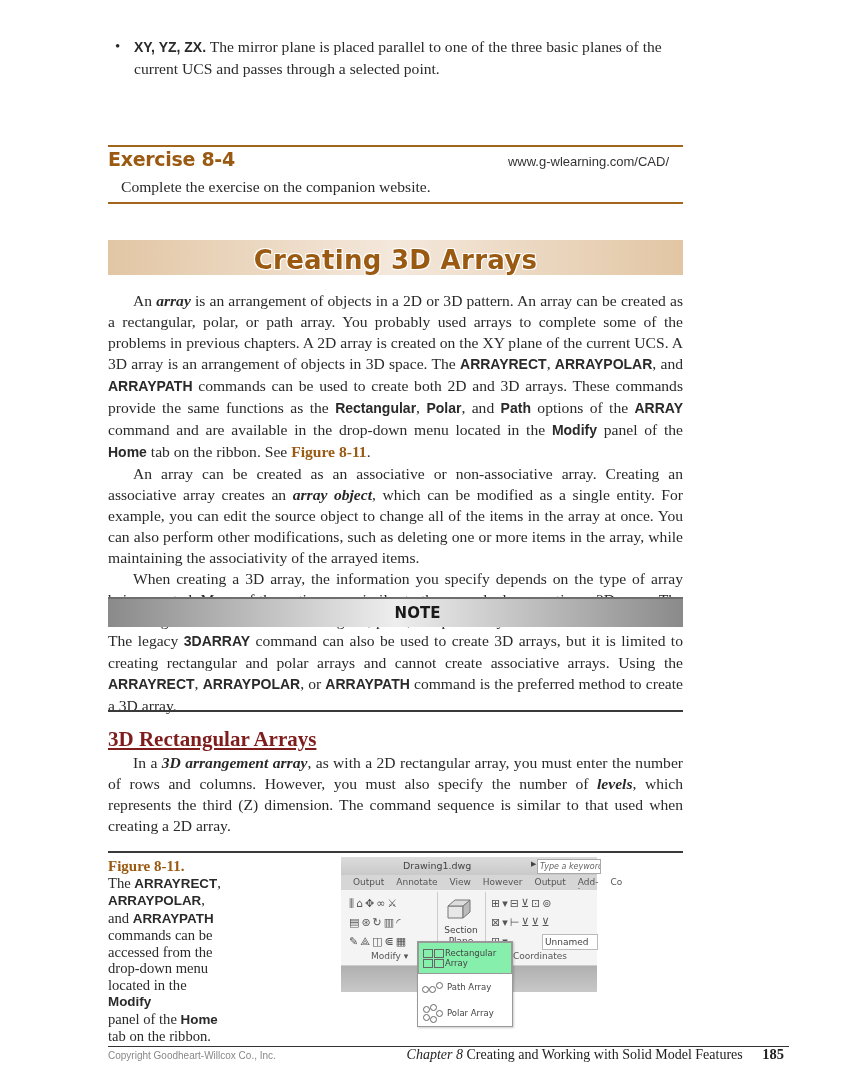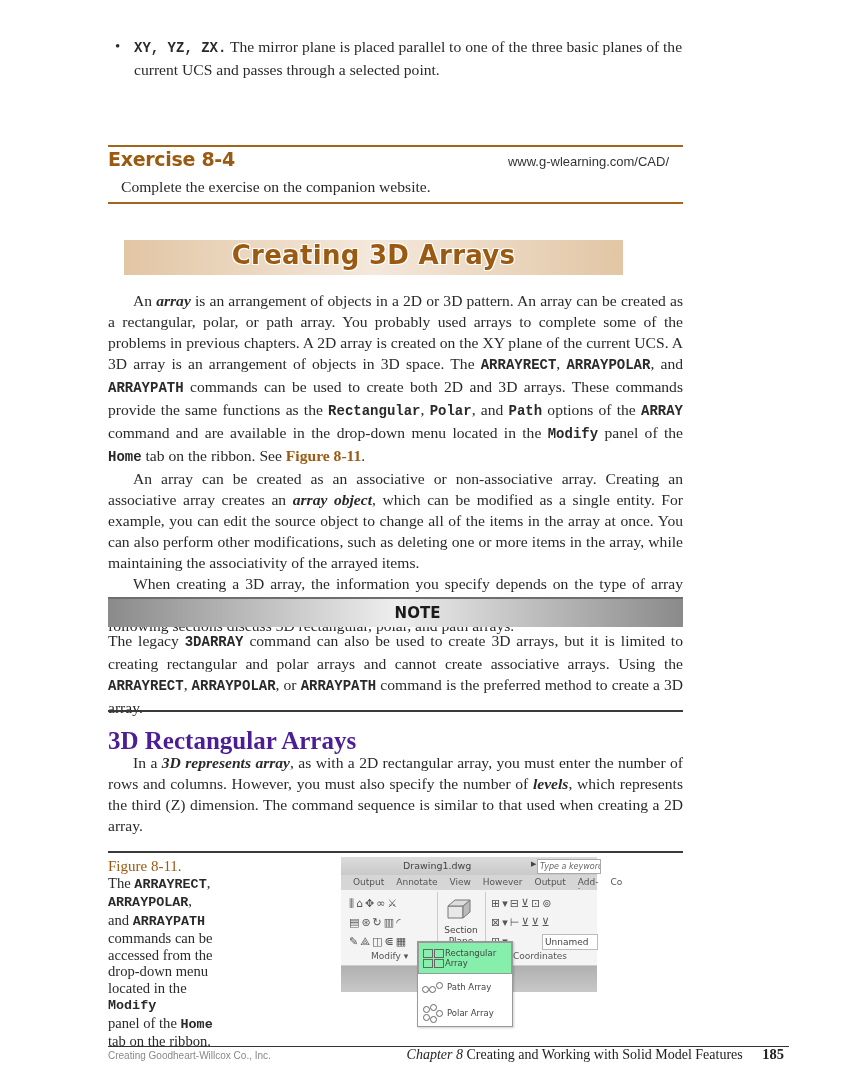--- a/index.html
+++ b/index.html
@@ -1,55 +1,55 @@
 <!DOCTYPE html>
 <html><head>
 <meta charset="utf-8">
 <style>
   html, body { margin: 0; padding: 0; background: #ffffff; }
   body { width: 849px; height: 1087px; position: relative; overflow: hidden;
          font-family: "Liberation Serif", "DejaVu Serif", serif; color: #2a2a2a; }
   .sans { font-family: "Liberation Sans", "DejaVu Sans", sans-serif; }
-  .b { font-family: Liberation Mono, monospace; font-weight: bold; font-size: 14px; }
+  .b { font-family: Liberation Sans, sans-serif; font-weight: bold; font-size: 14px; }
   .bi { font-weight: bold; font-style: italic; }
   .fig-ref { color: #9a5a12; font-weight: bold; }
   .para { position: absolute; left: 108px; width: 575px; font-size: 15.6px; line-height: 21px; text-align: justify; }
   .para p { margin: 0; text-indent: 25px; }
 
   
   .bullets { position: absolute; left: 115px; top: 36px; width: 570px; font-size: 15.6px; line-height: 21px; margin: 0; padding: 0; list-style: none; }
   .bullets li { position: relative; padding-left: 19px; margin-bottom: 0; }
   .bullets li::before { content: "•"; position: absolute; left: 0; top: 0; font-size: 15px; }
 
   
   .rule-brown { position: absolute; left: 108px; width: 575px; height: 2px; background: #a2651c; }
   .ex-title { position: absolute; left: 108px; top: 148px; font-family: "DejaVu Sans", sans-serif; font-weight: bold; font-size: 19px; color: #9a5a12; letter-spacing: -0.3px; }
   .ex-url { position: absolute; right: 180px; top: 154px; font-size: 13px; color: #333; }
   .ex-text { position: absolute; left: 108px; top: 178px; font-size: 15.6px; margin-left: 13px; }
 
   
-  .banner { position: absolute; left: 124px; top: 240px; width: 499px; height: 35px;
+  .banner { position: absolute; left: 108px; top: 240px; width: 575px; height: 35px;
             background: linear-gradient(90deg, #e2c6a4 0%, #f4e8dc 50%, #e2c6a4 100%);
-            display: flex; align-items: flex-start; justify-content: center; }
+            display: flex; align-items: flex-end; justify-content: center; }
   .banner span { font-family: "DejaVu Sans", sans-serif; font-weight: bold; font-size: 26px; color: #9a5a12;
                  text-shadow: -1px -1px 0 #fff, 1px -1px 0 #fff, -1px 1px 0 #fff, 1px 1px 0 #fff; letter-spacing: 0.3px; }
 
   
   .note-bar { position: absolute; left: 108px; top: 597px; width: 575px; height: 28px;
               background: linear-gradient(90deg, #8a8a8a 0%, #eeeeee 50%, #8a8a8a 100%);
               border-top: 2px solid #6e6e6e; display: flex; align-items: center; justify-content: center; }
   .note-bar span { font-family: "DejaVu Sans", sans-serif; font-weight: bold; font-size: 15px; color: #1a1a1a; padding-left: 44px; }
   .note-text { position: absolute; left: 108px; top: 630px; width: 575px; font-size: 15.6px; line-height: 21px; text-align: justify; }
   .rule-dark { position: absolute; left: 108px; width: 575px; height: 2px; background: #3a3a3a; }
 
-  .subhead { position: absolute; left: 108px; top: 727px; font-size: 25px; font-weight: bold; color: #4c1d95; }
+  .subhead { position: absolute; left: 108px; top: 727px; font-size: 21px; font-weight: bold; color: #7f1d1d; text-decoration: underline; }
 
   
   .fig-caption { position: absolute; left: 108px; top: 858px; width: 125px; font-size: 14.6px; line-height: 16.5px; }
-  .fig-caption .fig-label { color: #9a5a12; font-weight: normal; font-size: 15px; display: block; }
+  .fig-caption .fig-label { color: #9a5a12; font-weight: bold; font-size: 15px; display: block; }
   .fig-caption .b { font-size: 13.4px; }
 
   
   .shot { position: absolute; left: 341px; top: 857px; width: 256px; font-family: "DejaVu Sans", sans-serif; font-size: 9px; color: #444; }
   .titlebar { height: 18px; background: linear-gradient(180deg,#dcdcdc,#c9c9c9); position: relative; }
   .titlebar .ttl { position: absolute; left: 62px; top: 3px; font-size: 9.5px; }
   .titlebar .arrow { position: absolute; left: 190px; top: 3px; font-size: 7px; }
   .titlebar .search { position: absolute; left: 196px; top: 2px; width: 60px; height: 13px; background: #fff; border: 1px solid #aaa; font-style: italic; font-size: 8px; line-height: 13px; padding-left: 2px; overflow: hidden; white-space: nowrap; color: #666; }
   .tabs { height: 15px; background: #d6d6d6; display: flex; gap: 0; padding-left: 6px; }
   .tabs span { padding: 2px 6px 0 6px; font-size: 9px; color: #555; }
@@ -99,21 +99,21 @@
 </div>
 
 <div class="note-bar">
   <span>NOTE</span>
 </div>
 <div class="note-text"><span>The legacy </span><span class="b">3DARRAY</span><span> command can also be used to create 3D arrays, but it is limited to creating rectangular and polar arrays and cannot create associative arrays. Using the </span><span class="b">ARRAYRECT</span><span>, </span><span class="b">ARRAYPOLAR</span><span>, or </span><span class="b">ARRAYPATH</span><span> command is the preferred method to create a 3D array.</span></div>
 <div class="rule-dark" style="top:710px;"></div>
 
 <div class="subhead">3D Rectangular Arrays</div>
 <div class="para" style="top:752px;">
-  <p><span>In a </span><span class="bi">3D represents array</span><span>, as with a 2D rectangular array, you must enter the number of rows and columns. However, you must also specify the number of </span><span class="bi">levels</span><span>, which represents the third (Z) dimension. The command sequence is similar to that used when creating a 2D array.</span></p>
+  <p><span>In a </span><span class="bi">3D arrangement array</span><span>, as with a 2D rectangular array, you must enter the number of rows and columns. However, you must also specify the number of </span><span class="bi">levels</span><span>, which represents the third (Z) dimension. The command sequence is similar to that used when creating a 2D array.</span></p>
 </div>
 
 <div class="rule-dark" style="top:851px;"></div>
 
 <div class="fig-caption">
   <span class="fig-label">Figure 8-11.</span>
   <span>The </span><span class="b">ARRAYRECT</span><span>,</span><br>
   <span class="b">ARRAYPOLAR</span><span>,</span><br>
   <span>and </span><span class="b">ARRAYPATH</span><br>
   <span>commands can be accessed from the drop-down menu located in the </span><span class="b">Modify</span><br>
@@ -179,18 +179,18 @@
         <span class="circ" style="left:1px;top:10px;"></span>
           <span class="circ" style="left:8px;top:12px;"></span>
           <span class="circ" style="left:14px;top:6px;"></span>
       </span>
       <span>Polar Array</span>
     </div>
   </div>
 </div>
 
 <div class="footer-rule"></div>
-<div class="footer-left sans">Creating Goodheart-Willcox Co., Inc.</div>
+<div class="footer-left sans">Copyright Goodheart-Willcox Co., Inc.</div>
 <div class="footer-right">
   <span class="ch">Chapter 8</span>
   <span>Creating and Working with Solid Model Features</span>
   <span class="pg">185</span>
 </div>
 
 </body></html>

